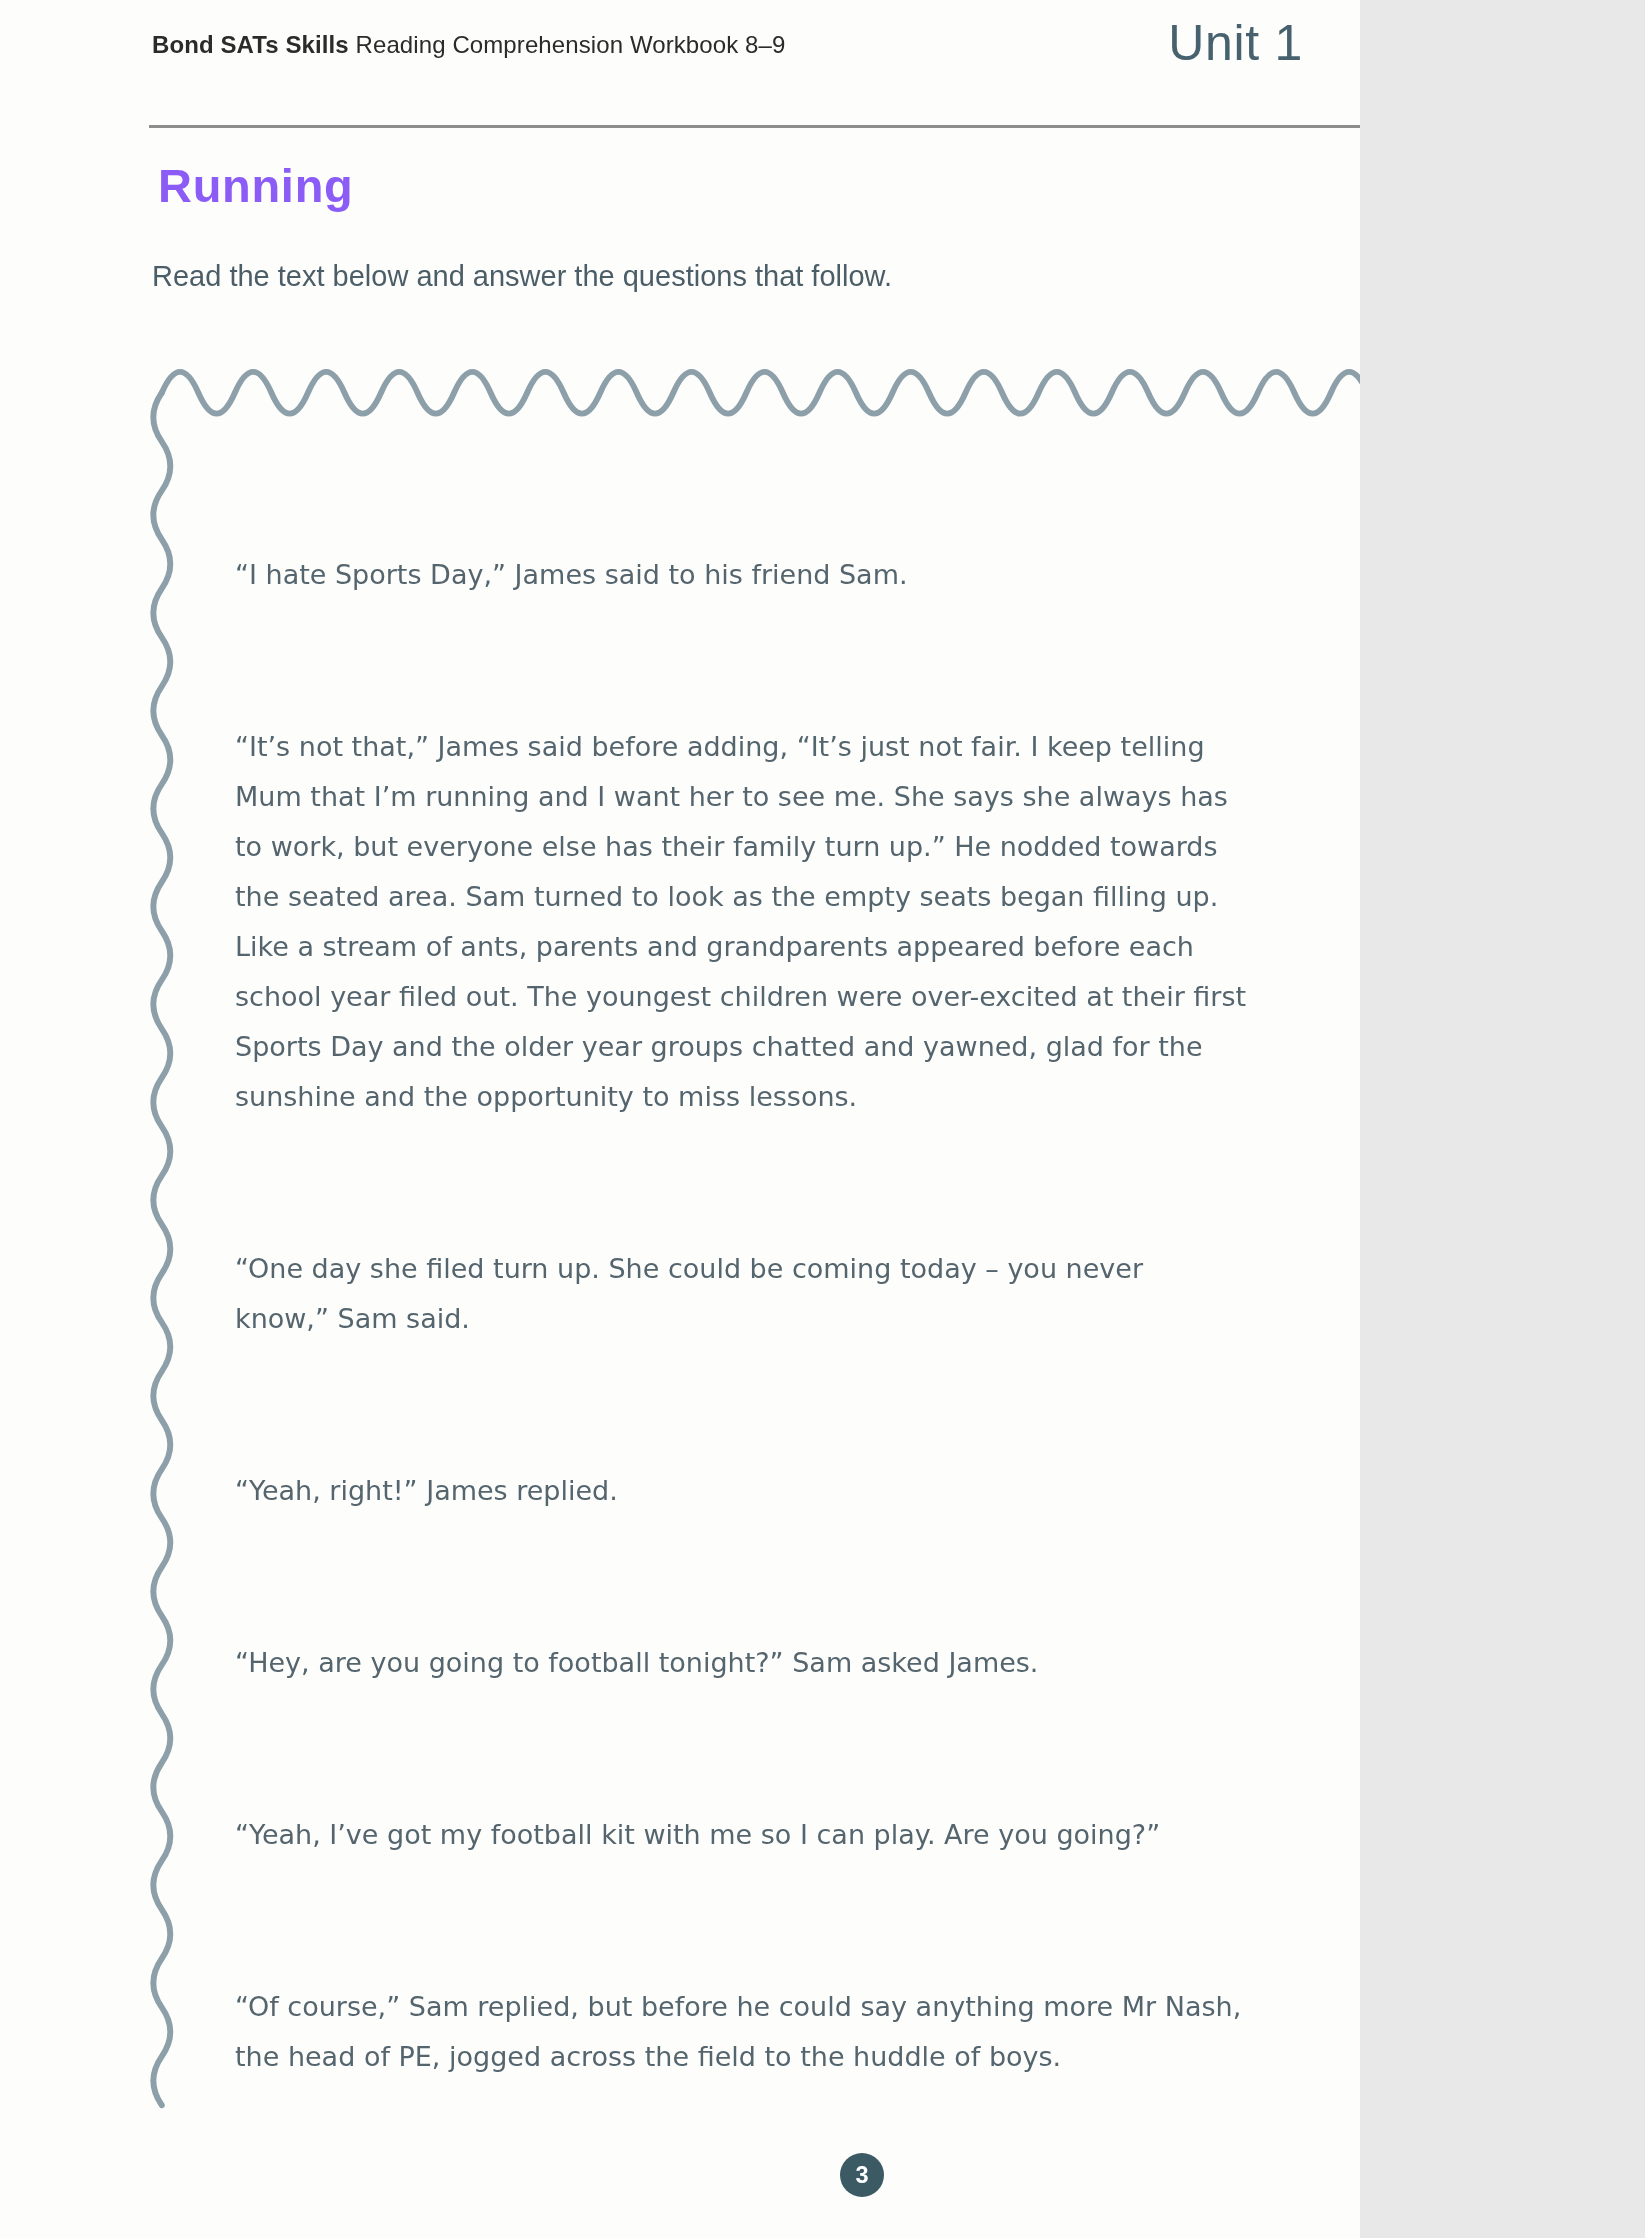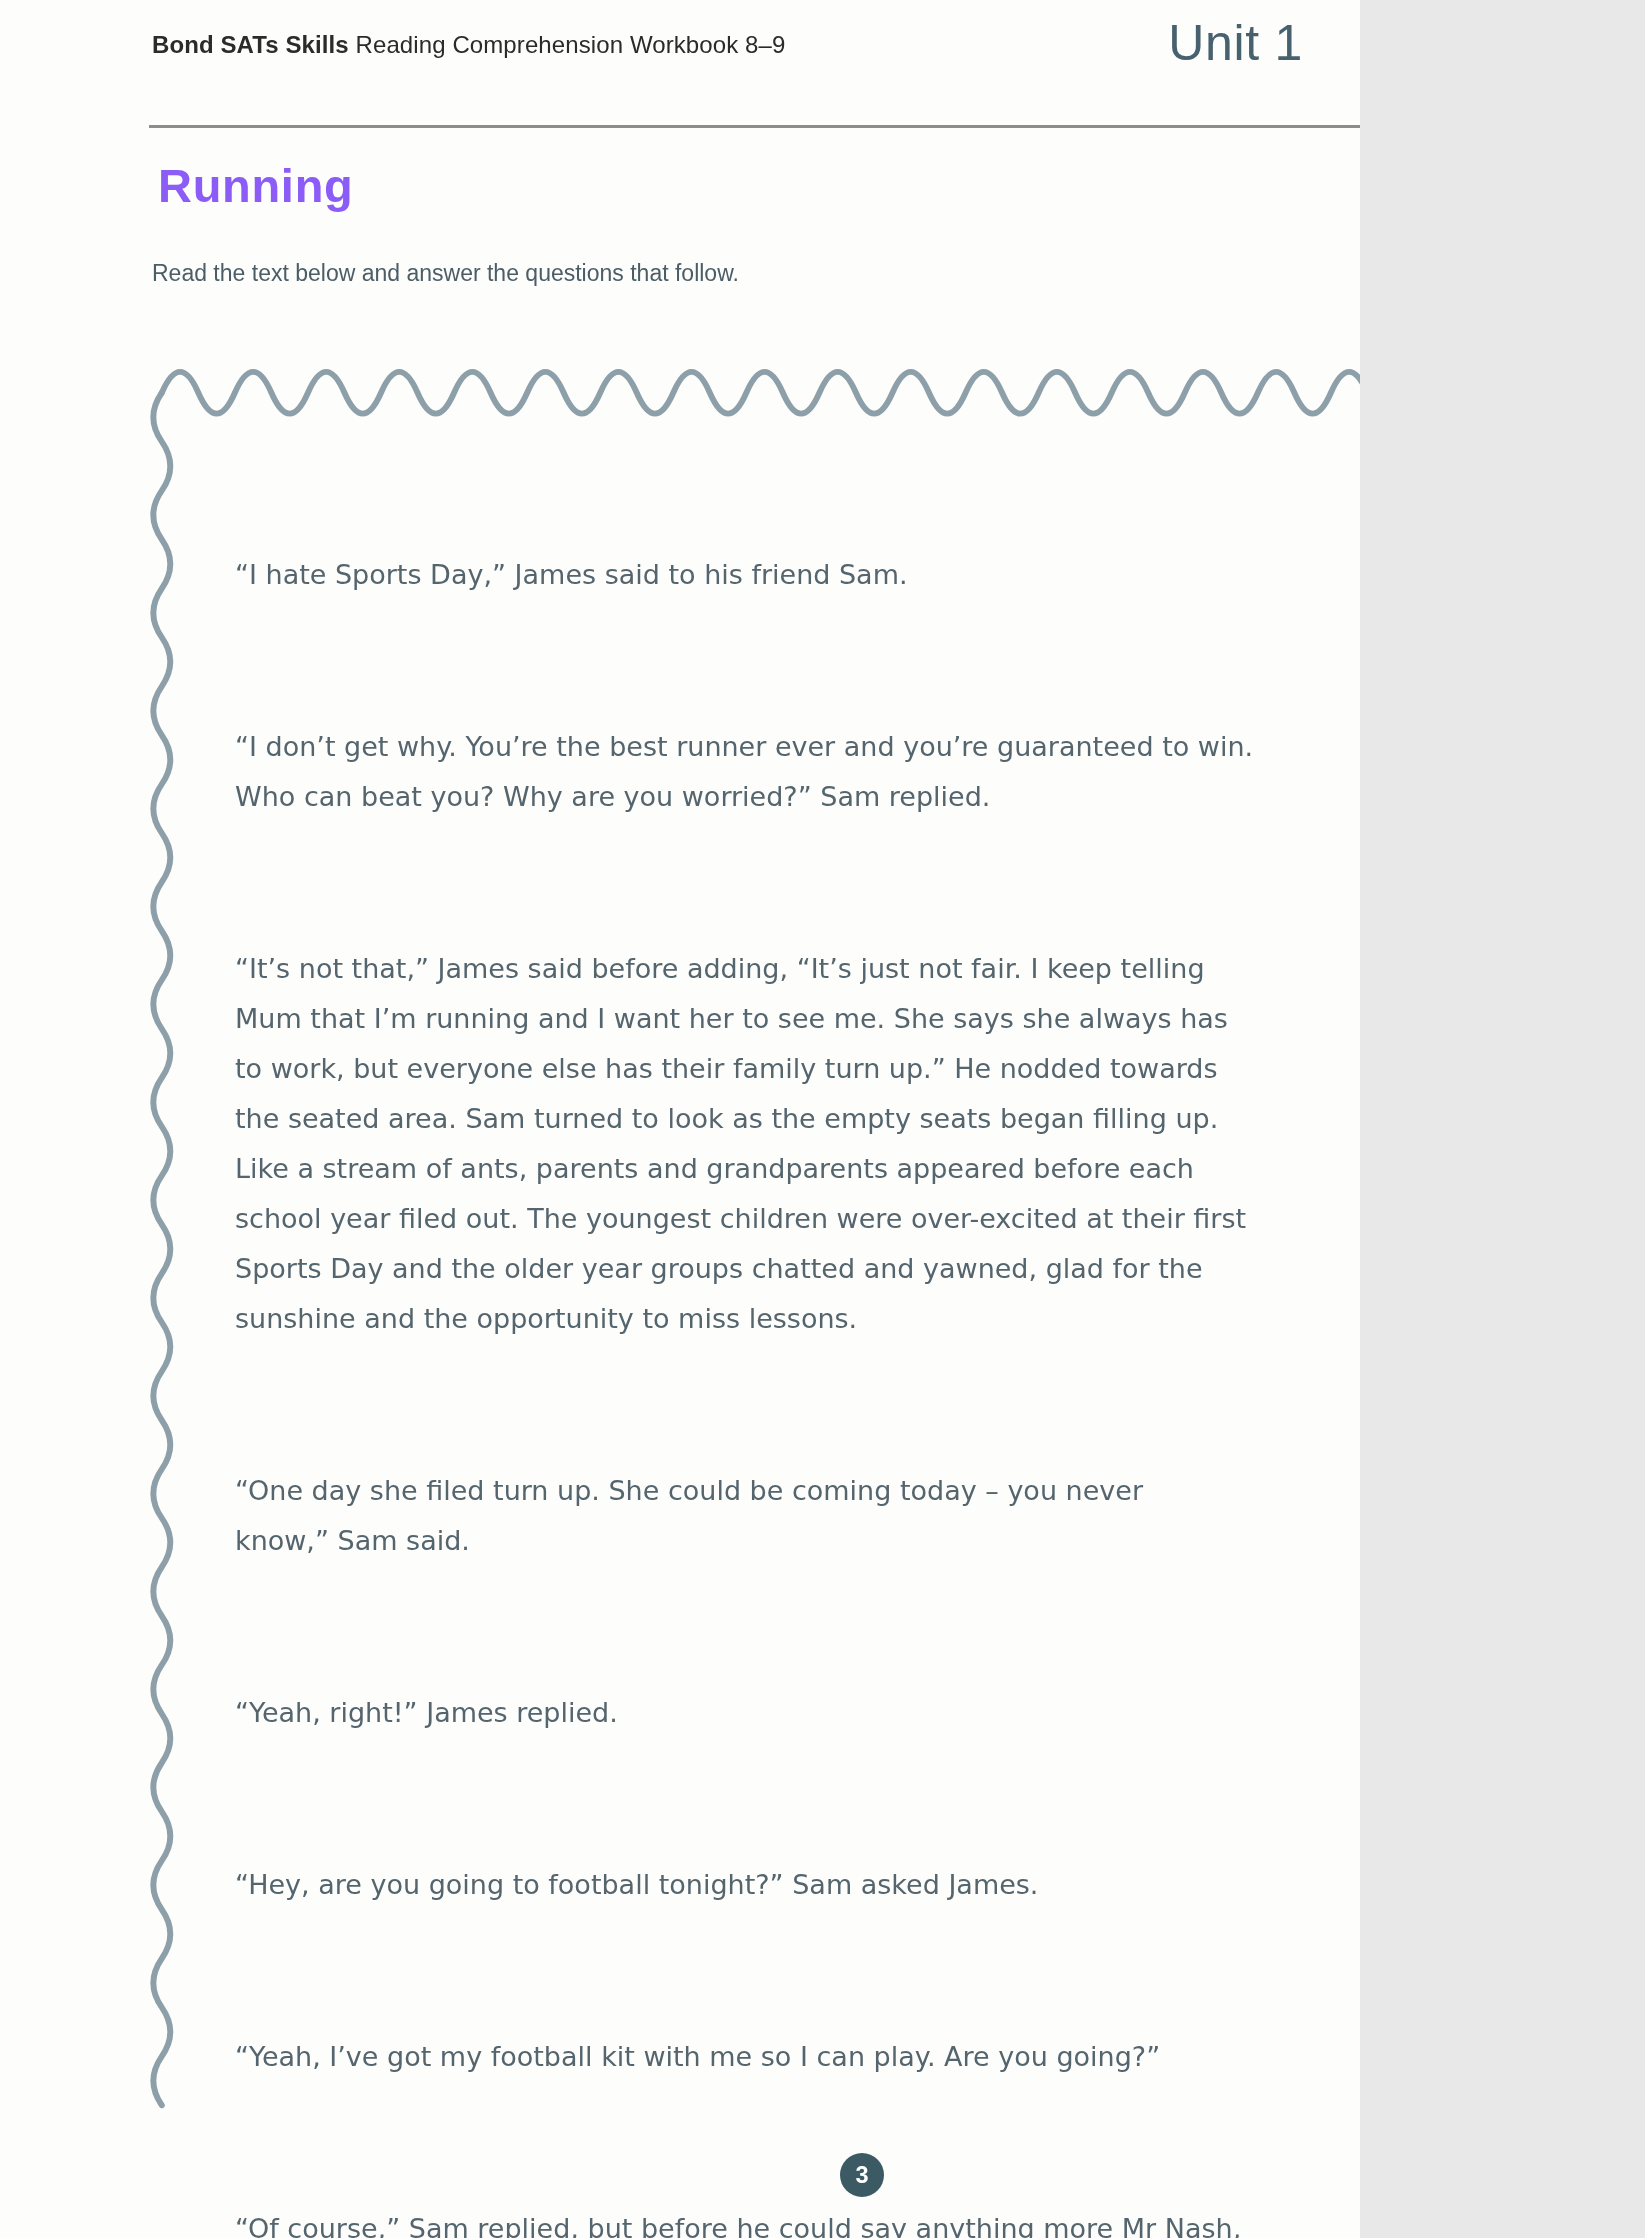--- a/index.html
+++ b/index.html
@@ -25,21 +25,21 @@
     background:#8d8d8d;border:none;margin:0;
   }
   
   .page-title{
     position:absolute;left:151px;top:151px;
     font-size:47px;font-weight:bold;color:#8b5cf6;letter-spacing:0.7px;
     margin:7px;
   }
   .instruction-text{
     position:absolute;left:152px;top:260px;
-    font-size:23px;color:#4b5d66;margin:0;
+    font-size:29px;color:#4b5d66;margin:0;
   }
   
   .wavy-border{position:absolute;left:0;top:0;}
   .story-text{
     position:absolute;left:235px;top:450px;
     font-family:"DejaVu Sans", sans-serif;
     font-size:27px;line-height:50px;color:#55656e;
     white-space:pre;
   }
   .story-text p{margin:0 0 22px 0;}
@@ -78,22 +78,20 @@
   <p class="instruction-text">Read the text below and answer the questions that follow.</p>
 
   <svg class="wavy-border" width="1646" height="2239" viewBox="0 0 2523 3432" aria-hidden="true">
     <path id="wave-top" fill="none" stroke="#8da0a9" stroke-width="9" stroke-linecap="round" d="M 248 602 q 28 -64 56 0 t 56 0 t 56 0 t 56 0 t 56 0 t 56 0 t 56 0 t 56 0 t 56 0 t 56 0 t 56 0 t 56 0 t 56 0 t 56 0 t 56 0 t 56 0 t 56 0 t 56 0 t 56 0 t 56 0 t 56 0 t 56 0 t 56 0 t 56 0 t 56 0 t 56 0 t 56 0 t 56 0 t 56 0 t 56 0 t 56 0 t 56 0 t 56 0 t 56 0 t 56 0 t 56 0 t 56 0 t 56 0"></path>
     <path id="wave-left" fill="none" stroke="#8da0a9" stroke-width="9" stroke-linecap="round" d="M 248 602 q -26 37.5 0 75 t 0 75 t 0 75 t 0 75 t 0 75 t 0 75 t 0 75 t 0 75 t 0 75 t 0 75 t 0 75 t 0 75 t 0 75 t 0 75 t 0 75 t 0 75 t 0 75 t 0 75 t 0 75 t 0 75 t 0 75 t 0 75 t 0 75 t 0 75 t 0 75 t 0 75 t 0 75 t 0 75 t 0 75 t 0 75 t 0 75 t 0 75 t 0 75 t 0 75 t 0 75"></path>
     <path id="wave-right" fill="none" stroke="#8da0a9" stroke-width="9" stroke-linecap="round" d="M 2388 602 q 26 37.5 0 75 t 0 75 t 0 75 t 0 75 t 0 75 t 0 75 t 0 75 t 0 75 t 0 75 t 0 75 t 0 75 t 0 75 t 0 75 t 0 75 t 0 75 t 0 75 t 0 75 t 0 75 t 0 75 t 0 75 t 0 75 t 0 75 t 0 75 t 0 75 t 0 75 t 0 75 t 0 75 t 0 75 t 0 75 t 0 75 t 0 75 t 0 75 t 0 75 t 0 75 t 0 75"></path>
   </svg>
 
   <div class="story-text">
     <p>“I hate Sports Day,” James said to his friend Sam.</p>
-    <p>“I don’t get why. You’re the best runner ever and you’re guaranteed to win.
-Who can beat you? Why are you worried?” Sam replied.</p>
     <p>“It’s not that,” James said before adding, “It’s just not fair. I keep telling
 Mum that I’m running and I want her to see me. She says she always has
 to work, but everyone else has their family turn up.” He nodded towards
 the seated area. Sam turned to look as the empty seats began filling up.
 Like a stream of ants, parents and grandparents appeared before each
 school year filed out. The youngest children were over-excited at their first
 Sports Day and the older year groups chatted and yawned, glad for the
 sunshine and the opportunity to miss lessons.</p>
     <p>“One day she filed turn up. She could be coming today – you never
 know,” Sam said.</p>

